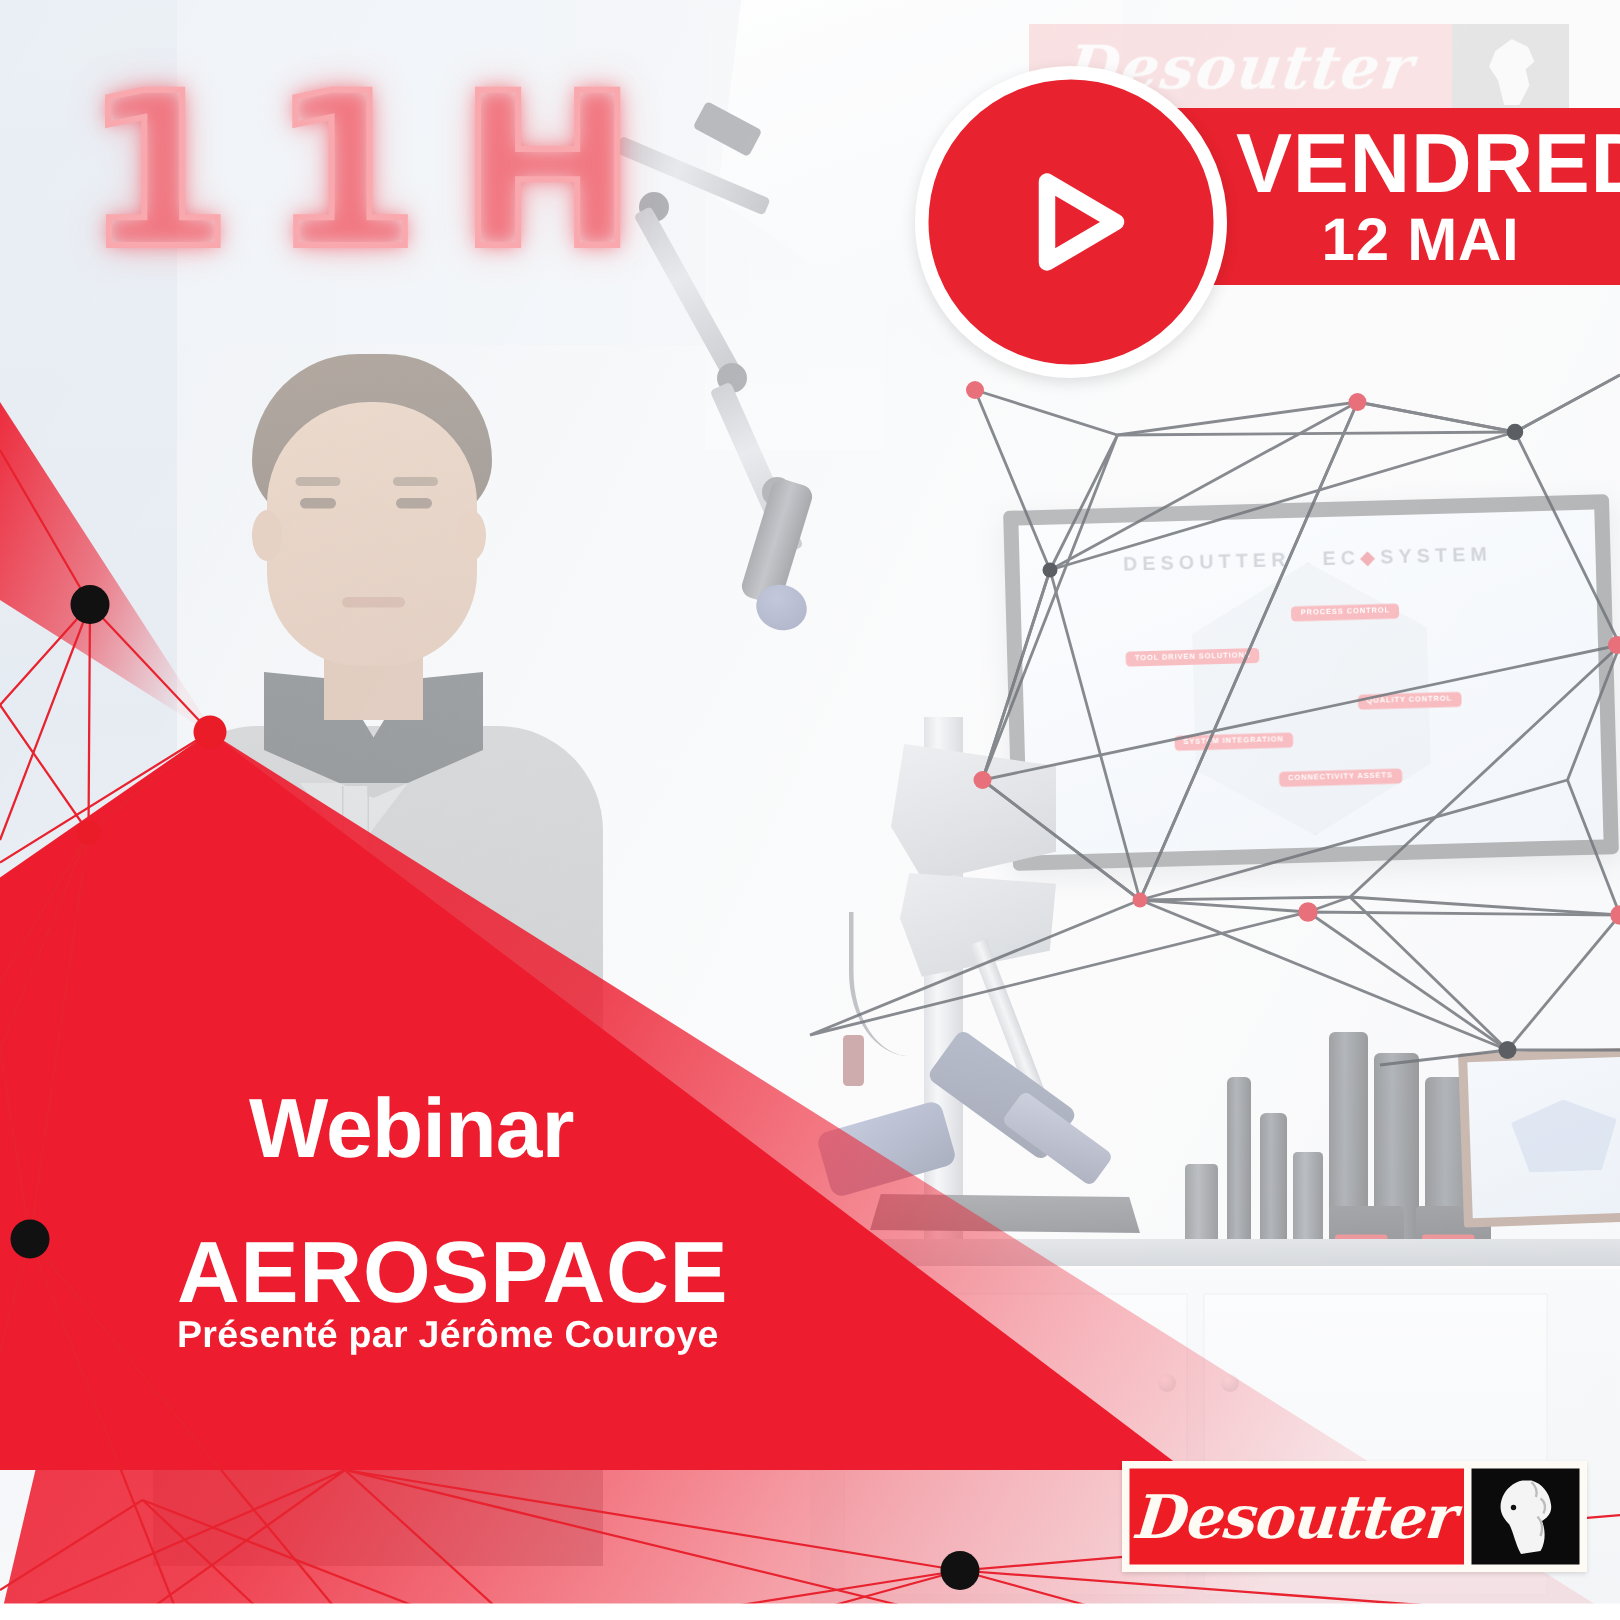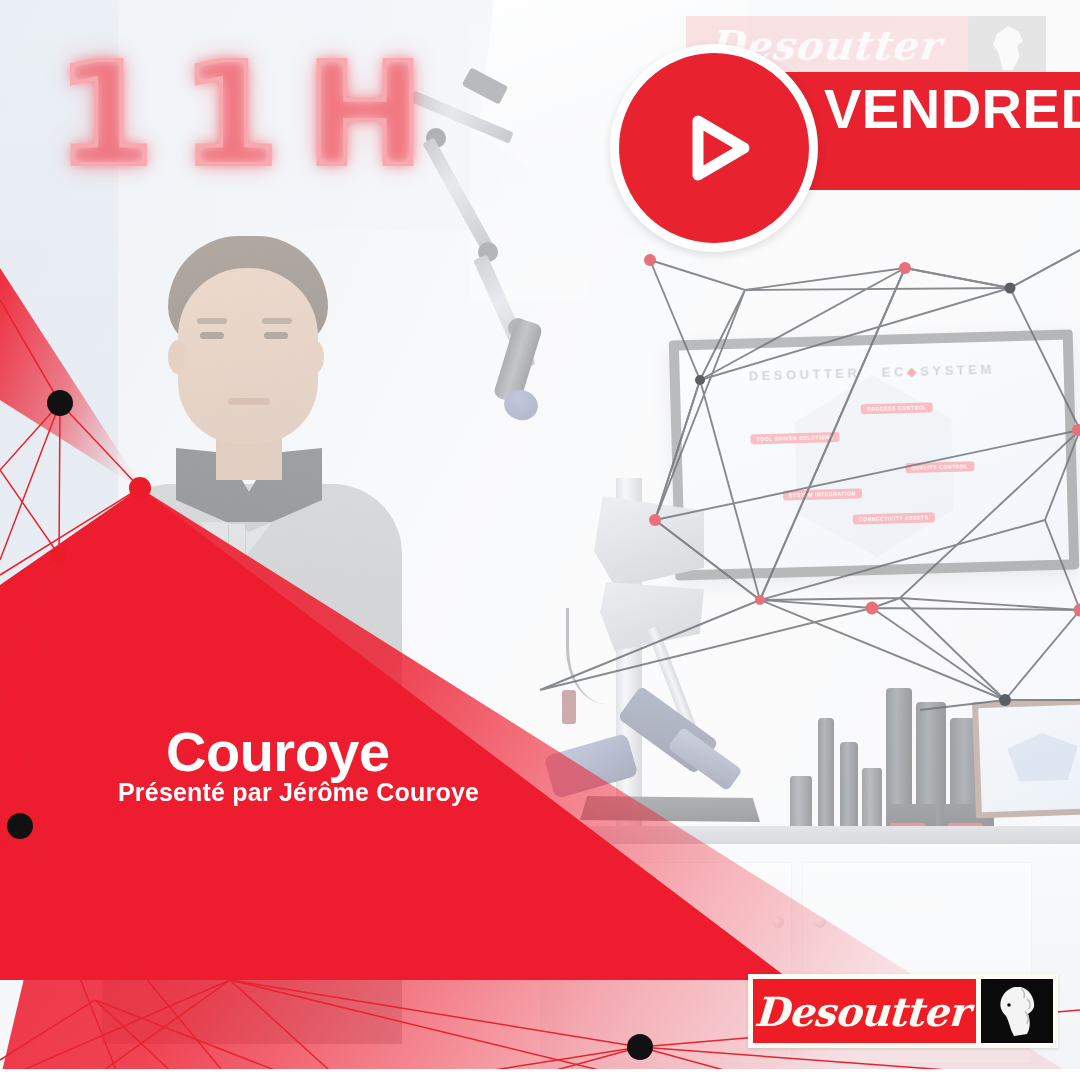--- a/index.html
+++ b/index.html
@@ -524,30 +524,32 @@
       <circle cx="20" cy="826" r="13" fill="#111111"></circle>
       <circle cx="640" cy="1047" r="13" fill="#111111"></circle>
     </g>
   </svg>
 
   <div class="eleven">11H</div>
 
   <div class="date-badge">
     <div class="date-bar">
       <div class="dtxt">VENDREDI</div>
+      <div class="dtxt2">12 MAI</div>
     </div>
     <div class="play-circle">
       <svg width="104" height="104" viewBox="0 0 104 104">
         <path d="M36 25 L36 79 L82 52 Z" fill="none" stroke="#ffffff" stroke-width="11" stroke-linejoin="round" stroke-linecap="round"></path>
       </svg>
     </div>
   </div>
 
   <div class="title-block">
-    <div class="t-webinar">Couroye</div>
+    <div class="t-webinar">Webinar</div>
+    <div class="t-aero">AEROSPACE</div>
     <div class="t-pres">Présenté par Jérôme Couroye</div>
   </div>
 
   <div class="logo">
     <div class="lred">
       <span>Desoutter</span>
     </div>
     <div class="lhorse">
       <svg class="hd" viewBox="0 0 46 52">
         <path d="M27 2 C34 4 39 10 40 18 C41 24 37 27 34 29 C36 34 37 42 33 49 L20 51 C16 44 15 36 12 31 C8 27 5 22 7 15 C9 8 15 3 21 2 Z" fill="#f4f4f4"></path>

